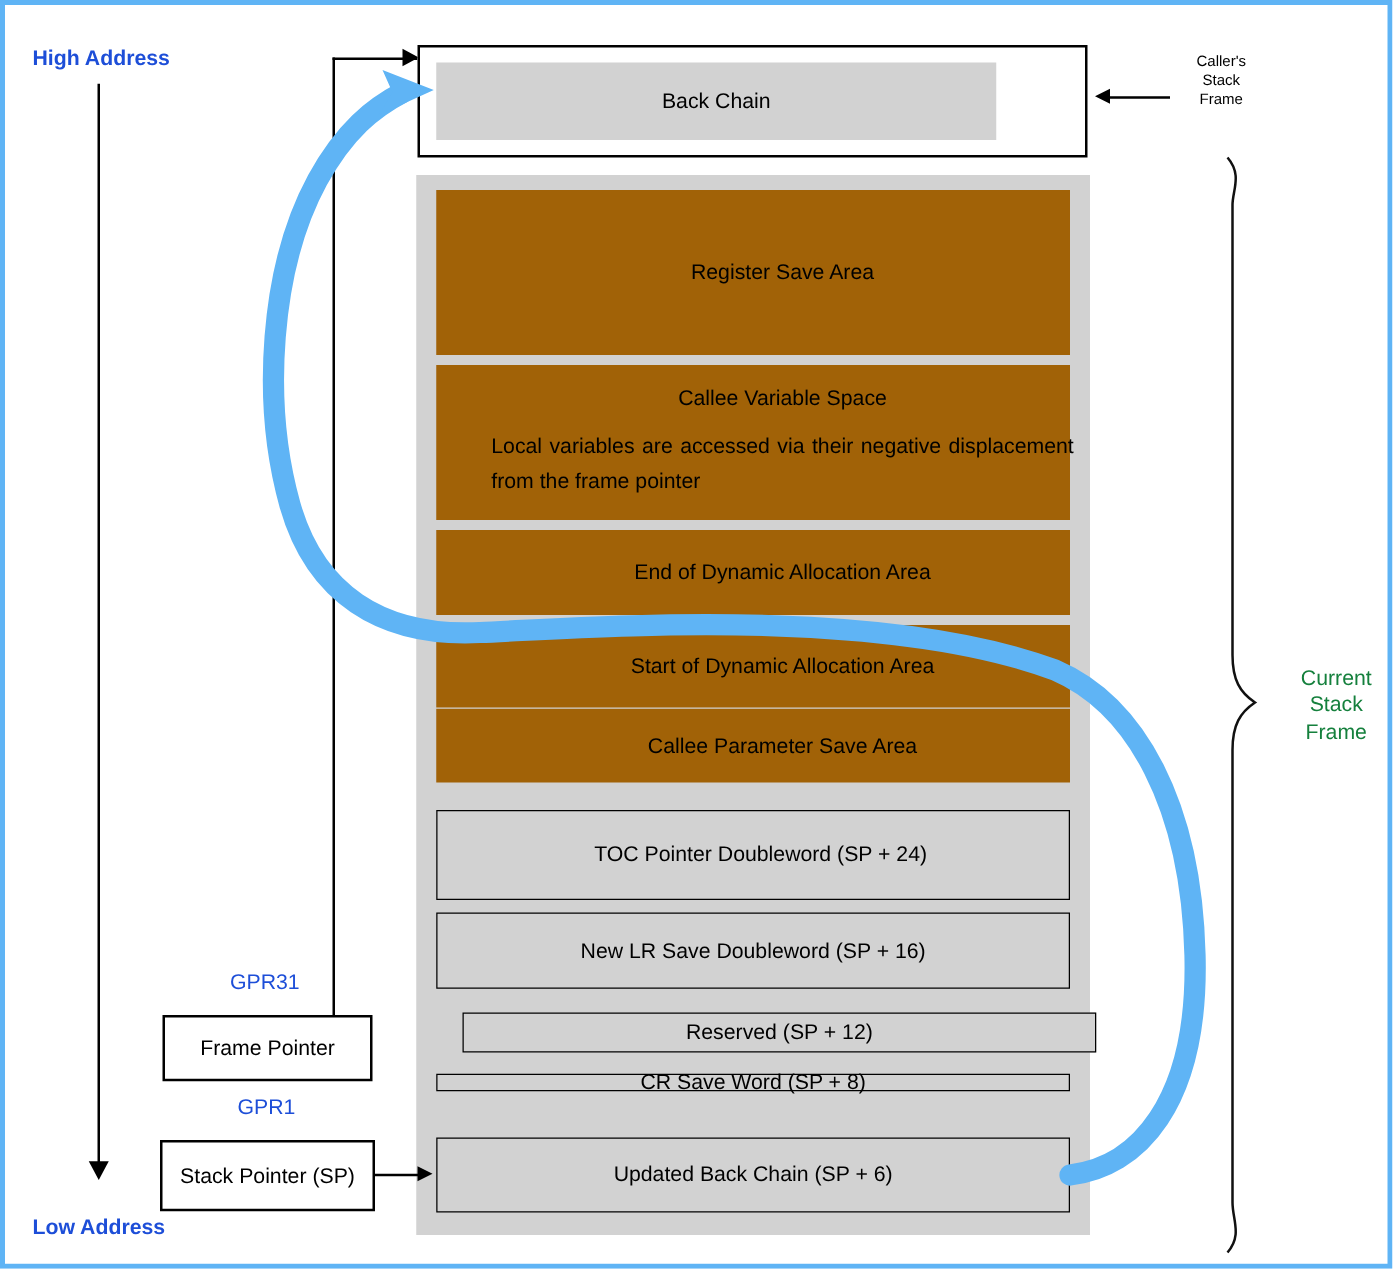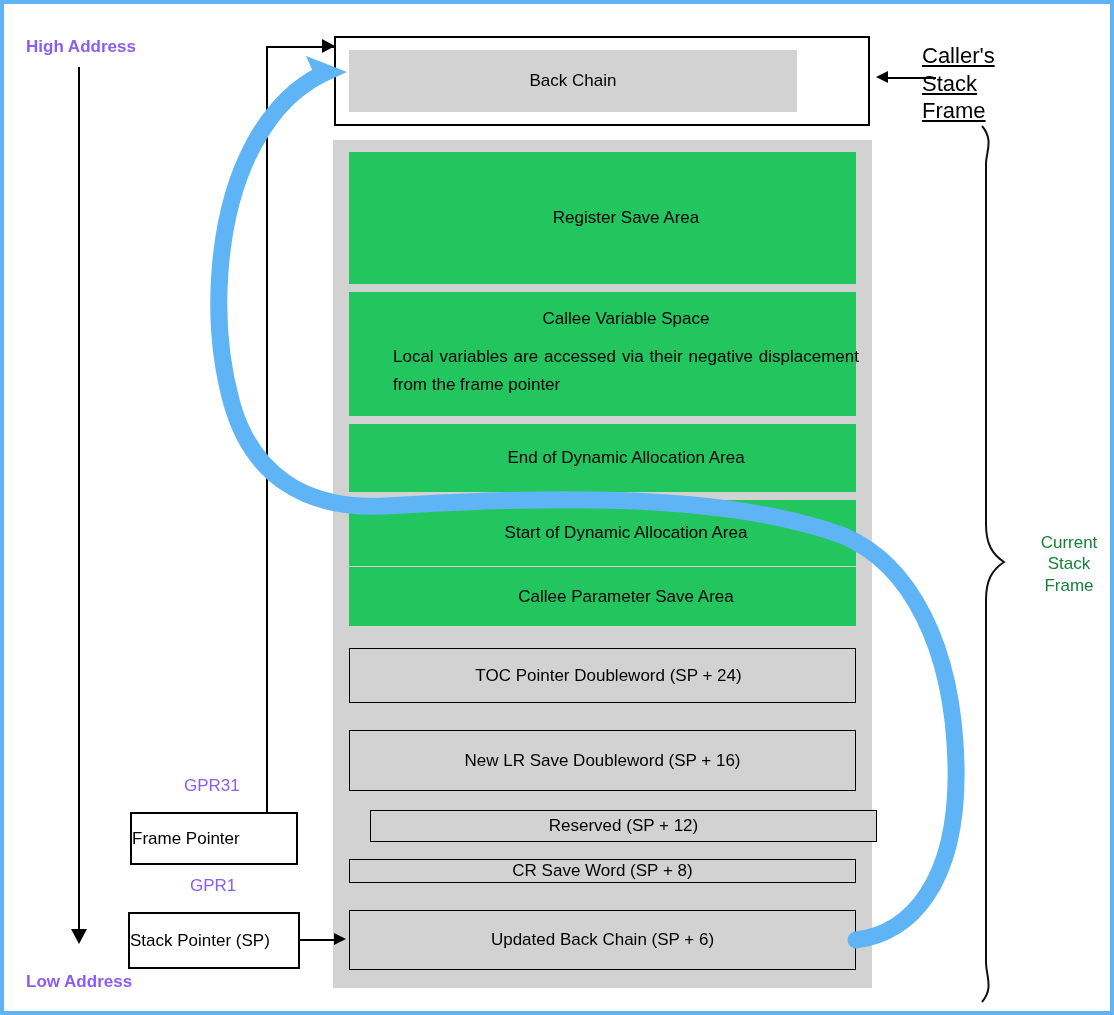--- a/index.html
+++ b/index.html
@@ -7,21 +7,21 @@
   #root{
     position:relative;width:1114px;height:1015px;
     background:#ffffff;
     box-sizing:border-box;
     border:4px solid #5fb4f5;
     overflow:hidden;
   }
   .abs{position:absolute;}
   
   .lbl{
-    position:absolute;color:#8b5cf6;font-size:17px;line-height:1.22;
+    position:absolute;color:#1d4ed8;font-size:17px;line-height:1.22;
     white-space:pre-line;
   }
   .lbl.b{font-weight:bold;}
   
   #caller-box{
     left:330px;top:32px;width:536px;height:90px;
     border:2px solid #000;background:#ffffff;box-sizing:border-box;
   }
   #caller-inner{
     left:345px;top:46px;width:448px;height:62px;
@@ -33,21 +33,21 @@
   #current-container{
     left:329px;top:136px;width:539px;height:848px;
     background:#d2d2d2;
   }
   .slot{
     position:absolute;left:345px;width:507px;
     display:flex;flex-direction:column;align-items:center;
     justify-content:center;
     font-size:17px;color:#000;box-sizing:border-box;
   }
-  .slot.white{background:#22c55e;padding-left:47px;}
+  .slot.white{background:#a16207;padding-left:47px;}
   .slot.gray{background:#d2d2d2;border:1.5px solid #000;}
   .slot .title{display:block;}
   .slot .body{
     display:block;width:466px;margin-top:14px;
     text-align:justify;text-align-last:left;
     font-size:17px;line-height:1.62;
     -webkit-hyphens:none;hyphens:none;
   }
   
   #axis-line{
@@ -63,39 +63,39 @@
   #fp-hline{left:262px;top:42px;width:68px;height:2px;background:#000;}
   #fp-arrowhead{
     left:318px;top:35px;width:0;height:0;
     border-top:7px solid transparent;border-bottom:7px solid transparent;
     border-left:13px solid #000;
   }
   
   .regbox{
     position:absolute;border:2px solid #000;background:#ffffff;
     box-sizing:border-box;display:flex;align-items:center;
-    justify-content:flex-start;font-size:17px;color:#000;
+    justify-content:center;font-size:17px;color:#000;
   }
   #frame-pointer-box{left:126px;top:808px;width:168px;height:53px;}
   #stack-pointer-box{left:124px;top:908px;width:172px;height:57px;}
   
   #sp-line{left:296px;top:935px;width:40px;height:2px;background:#000;}
   #sp-arrowhead{
     left:330px;top:929px;width:0;height:0;
     border-top:6px solid transparent;border-bottom:6px solid transparent;
     border-left:12px solid #000;
   }
   
   #caller-arrow-line{left:880px;top:73px;width:52px;height:1.5px;background:#000;}
   #caller-arrow-head{
     left:872px;top:67px;width:0;height:0;
     border-top:6px solid transparent;border-bottom:6px solid transparent;
     border-right:12px solid #000;
   }
-  #caller-label{left:918px;top:38px;width:110px;font-size:22px;line-height:1.25;color:#000;text-decoration:underline;}
+  #caller-label{left:918px;top:38px;width:110px;font-size:12px;line-height:1.25;text-align:center;color:#000;}
   #current-label{left:1022px;top:528px;width:86px;font-size:17px;line-height:1.25;text-align:center;color:#15803d;}
   
   #brace-svg{left:960px;top:120px;}
   #blue-svg{left:0;top:0;}
   
   #high-address{left:22px;top:33px;font-size:17px;font-weight:bold;}
   #low-address{left:22px;top:968px;font-size:17px;font-weight:bold;}
   #gpr31-label{left:180px;top:772px;font-size:17px;}
   #gpr1-label{left:186px;top:872px;font-size:17px;}
 </style>
@@ -134,30 +134,30 @@
       </div>
       <div class="slot white" style="top: 420px; height: 68px;">
         <span class="title">End of Dynamic Allocation Area</span>
       </div>
       <div class="slot white" style="top: 496px; height: 66px;">
         <span class="title">Start of Dynamic Allocation Area</span>
       </div>
       <div class="slot white" style="top: 563px; height: 59px;">
         <span class="title">Callee Parameter Save Area</span>
       </div>
-      <div class="slot gray" style="top: 644px; height: 55px; padding-left: 12px;">
+      <div class="slot gray" style="top: 644px; height: 72px; padding-left: 12px;">
         <span class="title">TOC Pointer Doubleword (SP + 24)</span>
       </div>
       <div class="slot gray" style="top: 726px; height: 61px;">
         <span class="title">New LR Save Doubleword (SP + 16)</span>
       </div>
       <div class="slot gray" style="top: 806px; height: 32px; margin-left: 21px;">
         <span class="title">Reserved (SP + 12)</span>
       </div>
-      <div class="slot gray" style="top: 855px; height: 24px; justify-content: center;">
+      <div class="slot gray" style="top: 855px; height: 14px; justify-content: center;">
         <span class="title">CR Save Word (SP + 8)</span>
       </div>
       <div class="slot gray" style="top: 906px; height: 60px;">
         <span class="title">Updated Back Chain (SP + 6)</span>
       </div>
     </div>
 
   <svg class="abs" id="brace-svg" width="60" height="880" viewBox="0 0 60 880">
     <path d="M 18 2 C 30 16 22 28 22 40 L 22 400 C 22 420 28 430 40 438
              C 28 446 22 456 22 476 L 22 838 C 22 852 30 864 18 878" fill="none" stroke="#111111" stroke-width="2"></path>

